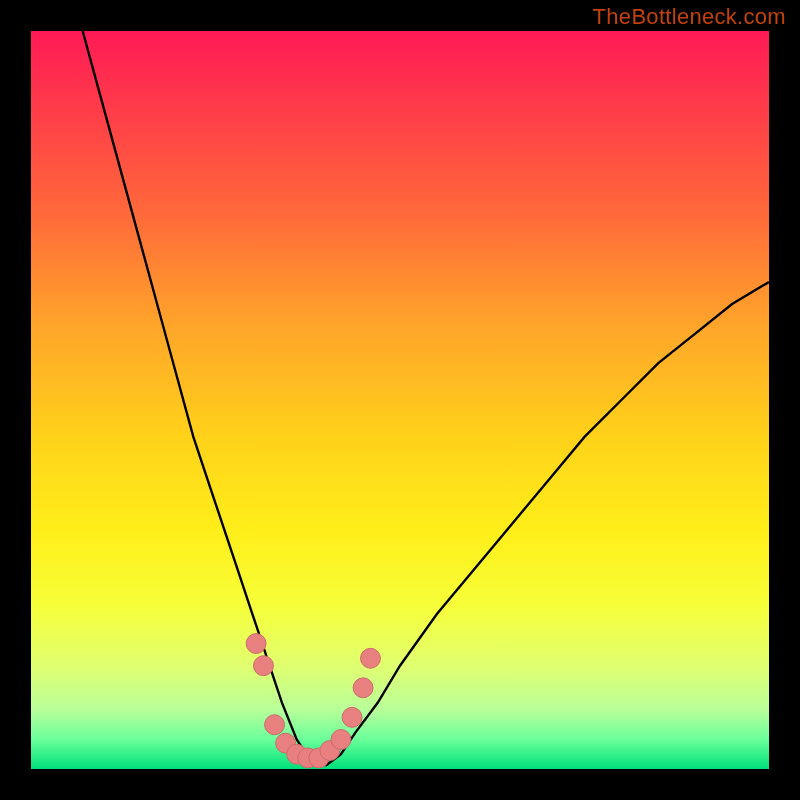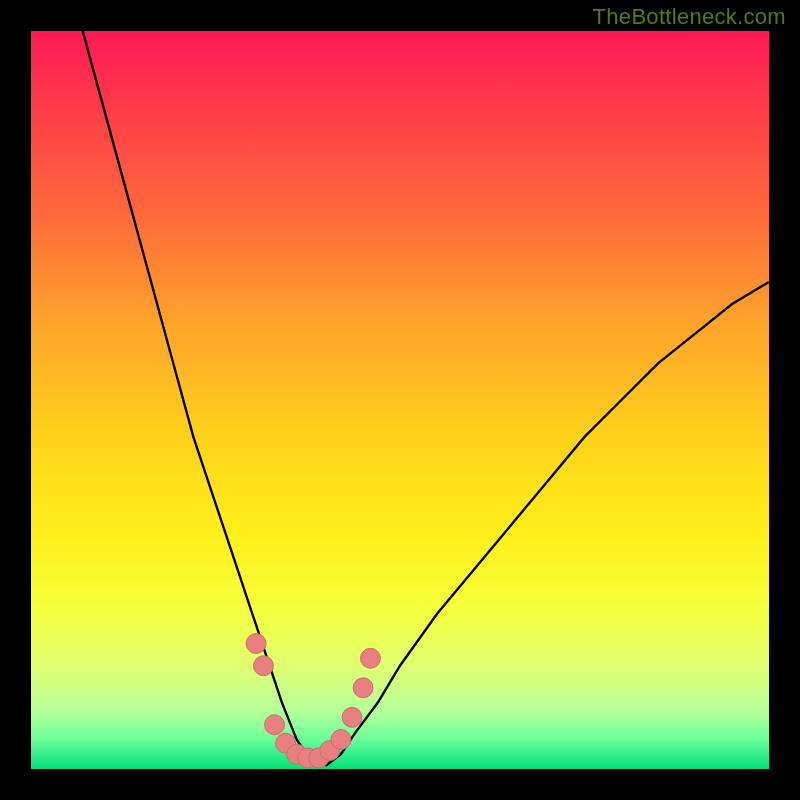--- a/index.html
+++ b/index.html
@@ -38,21 +38,21 @@
     );
     border: 3px solid #000;
     box-sizing: border-box;
   }
   #watermark {
     position: absolute;
     top: 4px;
     right: 14px;
     font-size: 22px;
     font-weight: 500;
-    color: #4d7c0f;
+    color: #c2410c;
     letter-spacing: 0.3px;
     text-align: right;
   }
   svg.curve {
     position: absolute;
     left: 0;
     top: 0;
     width: 100%;
     height: 100%;
     overflow: visible;

